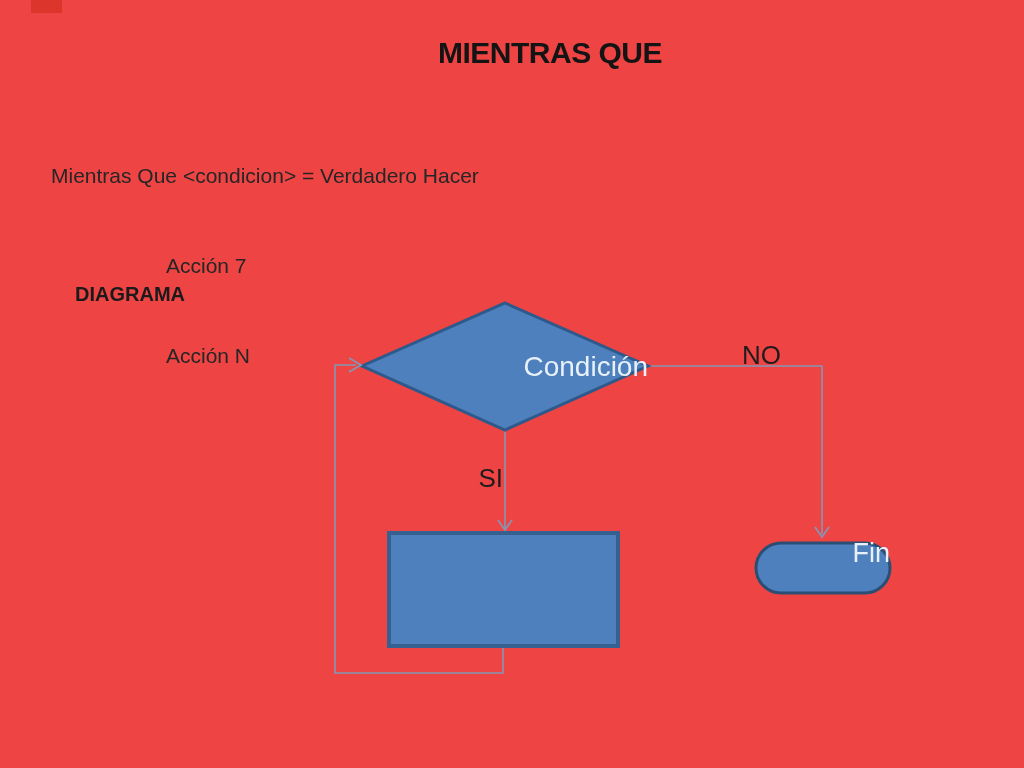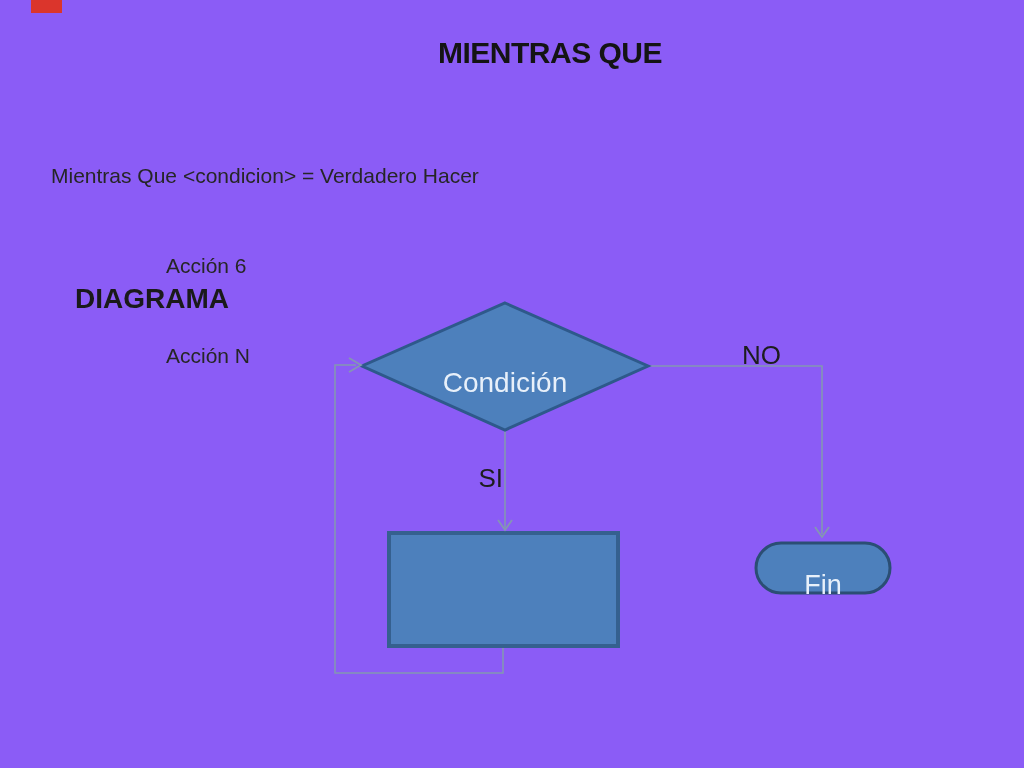--- a/index.html
+++ b/index.html
@@ -1,61 +1,61 @@
 <!DOCTYPE html>
 <html><head>
 <meta charset="utf-8">
 <style>
   html, body { margin: 0; padding: 0; background: #ffffff; }
   body { width: 1024px; height: 768px; font-family: "Liberation Sans", sans-serif; }
-  .slide { position: relative; width: 1024px; height: 768px; background: #8b5cf6; overflow: hidden; }
+  .slide { position: relative; width: 1024px; height: 768px; background: #ef4444; overflow: hidden; }
 
   .red-marker { position: absolute; left: 31px; top: 0; width: 31px; height: 13px; background: #db352c; }
 
   .title { position: absolute; left: 350px; top: 36px; width: 400px; text-align: center;
            font-size: 30px; font-weight: bold; letter-spacing: -0.5px; color: #141414; }
 
   .section-heading { position: absolute; font-weight: bold; color: #1a1a1a; }
   .h-pseudo   { left: 31px; top: 58px;  font-size: 22px; }
-  .h-diagrama { left: 75px; top: 283px; font-size: 28px; }
+  .h-diagrama { left: 75px; top: 283px; font-size: 20px; }
 
   .pseudocode { position: absolute; left: 51px; top: 101px; font-size: 21px;
                 line-height: 30px; color: #262626; white-space: pre; }
   .pseudocode .indent { padding-left: 115px; }
 
   .flow-svg { position: absolute; left: 0; top: 0; }
   .connector   { fill: none; stroke: #8496b3; stroke-width: 1.6; }
   .arrowhead   { fill: none; stroke: #8496b3; stroke-width: 1.8; }
   .diamond     { fill: #4d80bc; stroke: #2e598b; stroke-width: 3; }
   .process-box { fill: #4d80bc; stroke: #35608f; stroke-width: 4; }
   .terminator  { fill: #4d80bc; stroke: #2b4e74; stroke-width: 3; }
 
-  .shape-label { position: absolute; text-align: center; color: #e8f0fa; margin-top: 16px; }
+  .shape-label { position: absolute; text-align: right; color: #e8f0fa; }
   .lbl-condition { left: 362px; top: 351px; width: 286px; font-size: 28px; }
   .lbl-process   { left: 389px; top: 554px; width: 229px; font-size: 27px; line-height: 35px; }
-  .lbl-fin       { left: 756px; top: 554px; width: 134px; font-size: 27px; }
+  .lbl-fin       { left: 756px; top: 538px; width: 134px; font-size: 27px; }
 
   .branch-label { position: absolute; width: 50px; text-align: right;
                   font-size: 26px; color: #1d1d1d; }
   .lbl-si { left: 453px; top: 463px; }
   .lbl-no { left: 731px; top: 340px; }
 </style>
 </head>
 <body>
 
 <div class="slide">
 
   <div class="red-marker"></div>
 
   <div class="title">MIENTRAS QUE</div>
 
 
   <div class="pseudocode">
     <div>Mientras Que &lt;condicion&gt; = Verdadero Hacer</div>
-    <div class="indent">Acción 6</div>
+    <div class="indent">Acción 7</div>
     <div class="indent">Acción N</div>
   </div>
 
   <div class="section-heading h-diagrama">DIAGRAMA</div>
 
   <svg class="flow-svg" width="1024" height="768" viewBox="0 0 1024 768">
 
     <polyline class="connector" points="503,647 503,673 335,673 335,365 356,365"></polyline>
 
     <line class="connector" x1="505" y1="430" x2="505" y2="529"></line>

